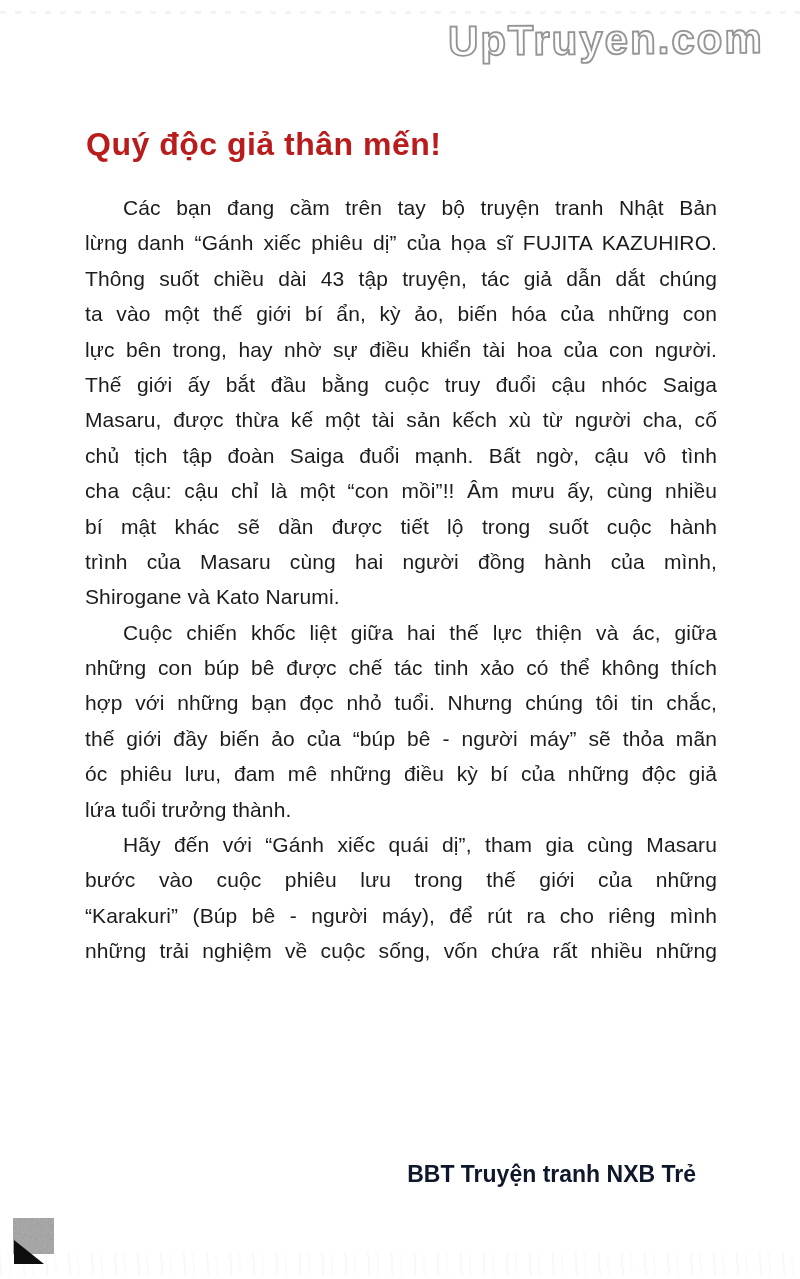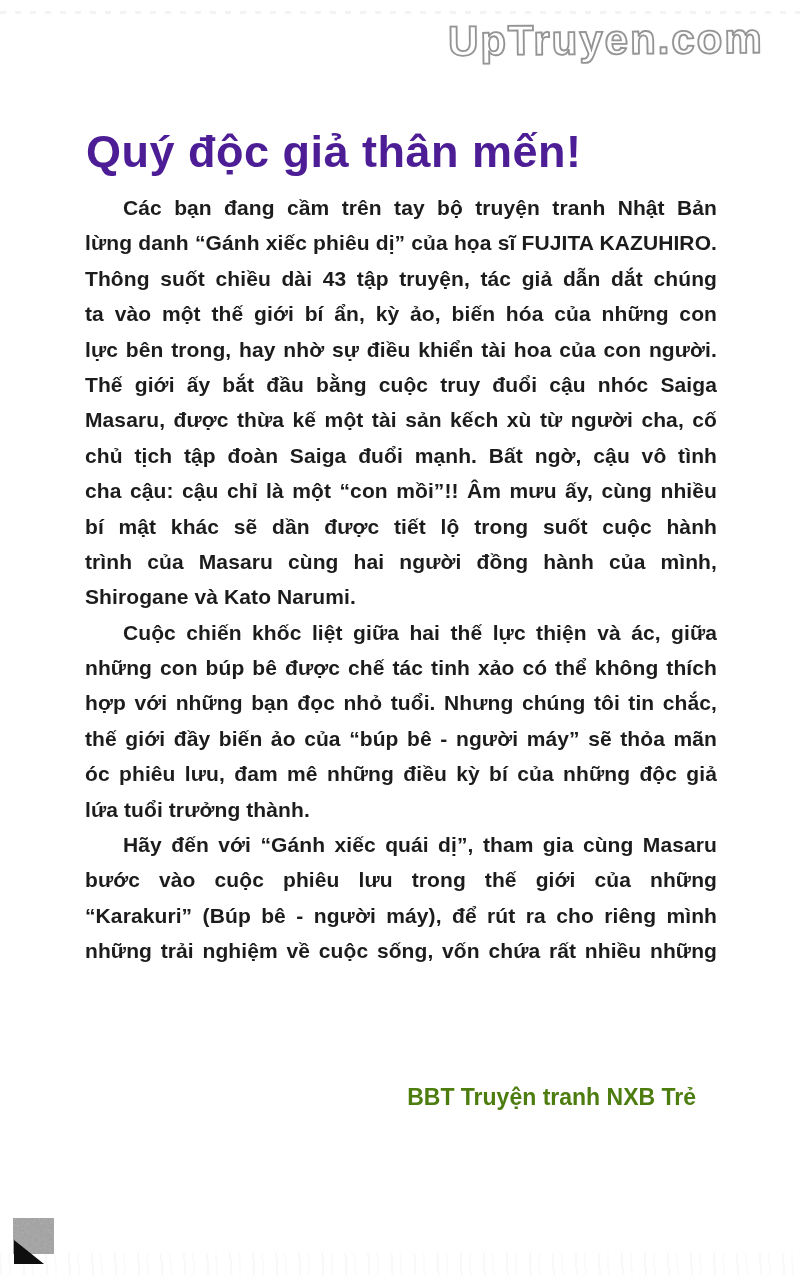--- a/index.html
+++ b/index.html
@@ -50,56 +50,56 @@
     text-shadow:
       0 0 1px rgba(140,140,140,.55),
       0 0 2px rgba(160,160,160,.35);
     transform:rotate(-0.5deg);
     white-space:nowrap;
   }
   .title{
     position:absolute;
     left:86px;
     top:126px;
-    font-size:45px;
+    font-size:32px;
     font-weight:bold;
     letter-spacing:.5px;
-    color:#4c1d95;
+    color:#b91c1c;
     white-space:nowrap;
   }
   .body-text{
     position:absolute;
     left:85px;
     top:190px;
     width:632px;
     font-size:21px;
-    font-weight:bold;
+    font-weight:normal;
     color:var(--ink);
   }
   .line{
     height:35.4px;
     line-height:35.4px;
     text-align:justify;
     text-align-last:justify;
     overflow:hidden;
     white-space:nowrap;
     letter-spacing:.1px;
   }
   .line.first{ text-indent:38px; }
   .line.last{ text-align-last:left; }
   .signature{
     position:absolute;
     left:85px;
-    top:1084px;
+    top:1161px;
     width:621px;
     text-align:right;
     font-size:23px;
     font-weight:bold;
     padding-right:10px;
-    color:#4d7c0f;
+    color:#0f172a;
     white-space:nowrap;
   }
   .corner-artifact{
     position:absolute;
     left:10px;
     top:1212px;
     width:50px;
     height:54px;
   }
 </style>

